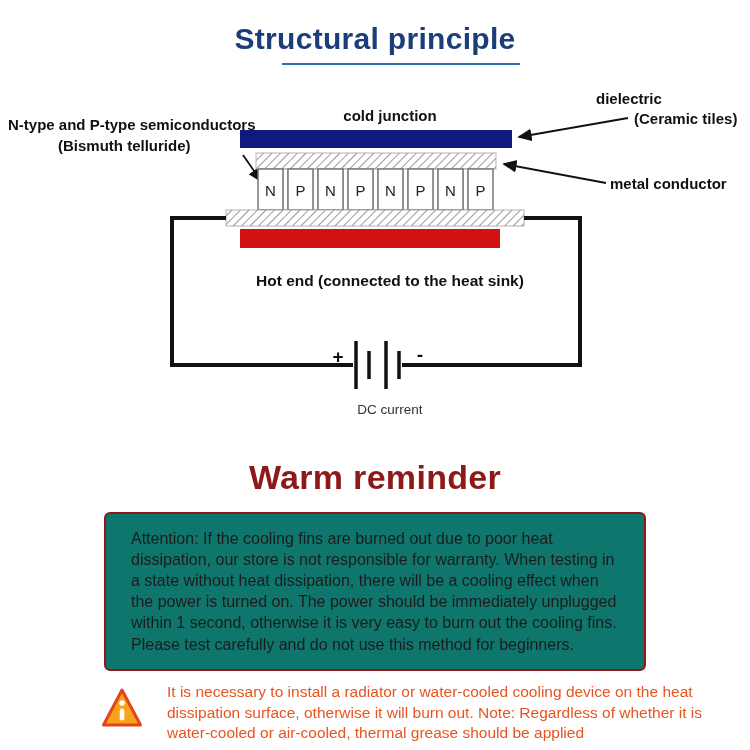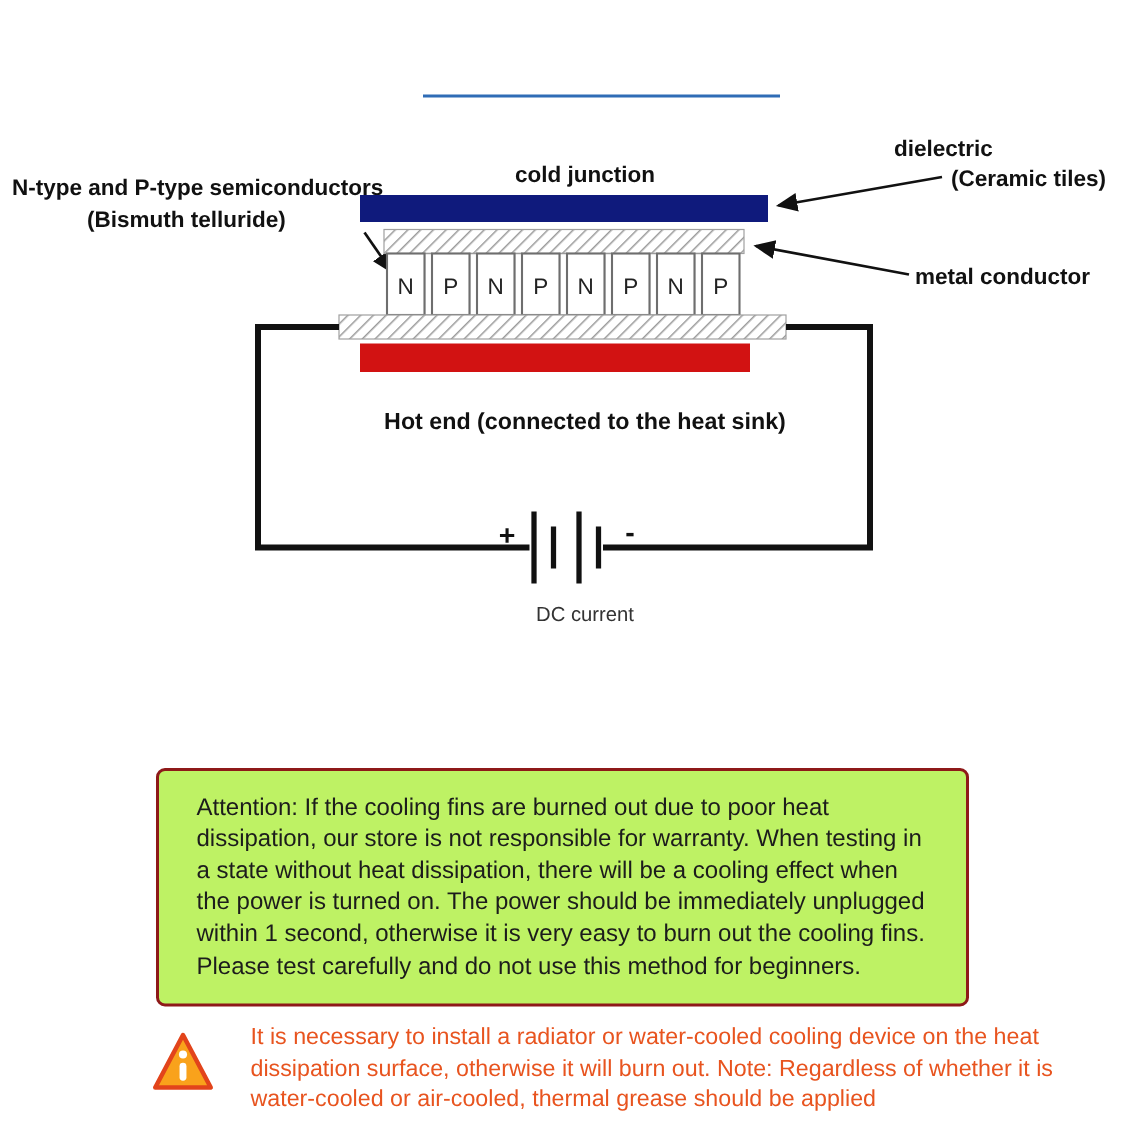--- a/index.html
+++ b/index.html
@@ -22,36 +22,37 @@
   .pm   { font-size:19px; font-weight:bold; fill:#111; text-anchor:middle; }
   .smallt{ font-size:13.5px; fill:#333; text-anchor:middle; }
 
   .warm-title {
     position:absolute; top:458px; left:0; width:750px; text-align:center;
     font-size:34px; font-weight:600; color:#8e1919; letter-spacing:.3px;
   }
   .attention-box {
     position:absolute; top:512px; left:104px; width:542px;
     border:2px solid #8e1919; border-radius:6px;
-    padding:14px 25px; background:#bef264;
+    padding:14px 25px; background:#0f766e;
   }
   .attention-box p { font-size:16px; line-height:1.32; color:#1c1c1c; }
 
   .warning-row {
     position:absolute; top:682px; left:101px; width:614px;
     display:flex; align-items:flex-start; gap:11px;
   }
   .warning-icon { flex:0 0 auto; margin-top:4px; }
   .warning-text { font-size:15.5px; line-height:1.33; color:#e8541f;margin-left:13px; }
 </style>
 </head>
 <body>
 
 <div class="canvas">
 
+  <h1 class="main-title" style="color: rgb(28, 62, 120);">Structural principle</h1>
   <div class="title-underline" style="background: rgb(47, 108, 182);"></div>
 
   <svg class="diagram" width="750" height="350" viewBox="0 0 750 350">
     <defs>
       <pattern id="hatch" width="6" height="6" patternUnits="userSpaceOnUse" patternTransform="rotate(45)">
         <rect width="6" height="6" fill="#ffffff"></rect>
         <line x1="0" y1="0" x2="0" y2="6" stroke="#9a9a9a" stroke-width="2"></line>
       </pattern>
       <marker id="arrow" markerWidth="9" markerHeight="8" refX="7" refY="3.5" orient="auto">
         <path d="M0,0 L8,3.5 L0,7 Z" fill="#111"></path>
@@ -111,20 +112,21 @@
       <line x1="356" y1="256" x2="356" y2="304" stroke="#111" stroke-width="3.5"></line>
       <line x1="369" y1="266" x2="369" y2="294" stroke="#111" stroke-width="3.5"></line>
       <line x1="386" y1="256" x2="386" y2="304" stroke="#111" stroke-width="3.5"></line>
       <line x1="399" y1="266" x2="399" y2="294" stroke="#111" stroke-width="3.5"></line>
     </g>
     <text class="pm" x="338" y="278">+</text>
     <text class="pm" x="420" y="276">-</text>
     <text class="smallt" x="390" y="329">DC current</text>
   </svg>
 
+  <h2 class="warm-title" style="color: rgb(142, 25, 25);">Warm reminder</h2>
 
   <div class="attention-box" style="border-color: rgb(142, 25, 25);">
     <p>Attention: If the cooling fins are burned out due to poor heat dissipation, our store is not responsible for warranty. When testing in a state without heat dissipation, there will be a cooling effect when the power is turned on. The power should be immediately unplugged within 1 second, otherwise it is very easy to burn out the cooling fins. Please test carefully and do not use this method for beginners.</p>
   </div>
 
   <div class="warning-row">
     <svg class="warning-icon" width="42" height="44" viewBox="0 0 42 44">
       <path d="M21 4 L39.5 39 L2.5 39 Z" fill="#f9a21b" stroke="#e2441b" stroke-width="3" stroke-linejoin="round"></path>
       <circle cx="21" cy="17" r="2.7" fill="#ffffff"></circle>
       <rect x="18.7" y="22.5" width="4.6" height="12" rx="2.3" fill="#ffffff"></rect>

